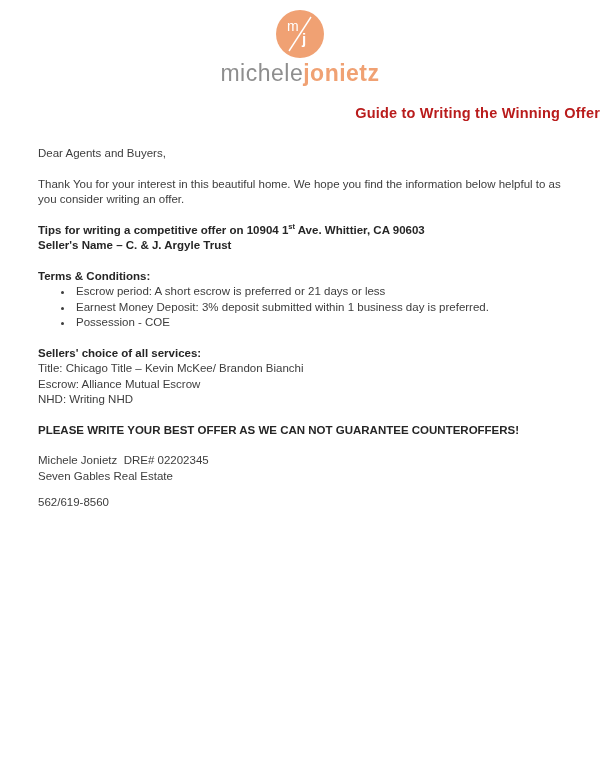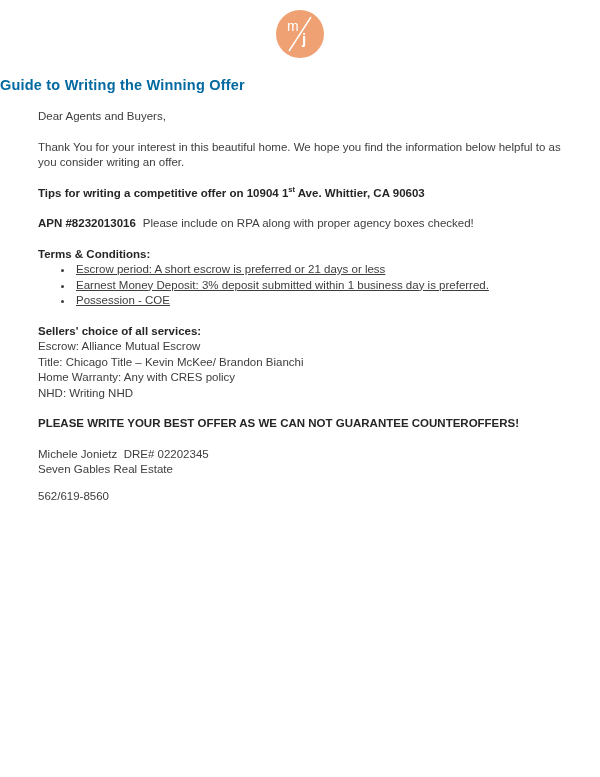--- a/index.html
+++ b/index.html
@@ -21,44 +21,44 @@
     font-size: 23px;
     letter-spacing: 0.5px;
     line-height: 26px;
   }
   .wordmark .first { color: #8e8e8e; font-weight: 400; }
   .wordmark .last  { color: #f0a173; font-weight: 700; }
 
   
   .doc-title {
     margin-top: 19px;
-    text-align: left;
+    text-align: right;
     font-size: 14.5px;
     font-weight: 700;
-    color: #0369a1;
+    color: #b91c1c;
     letter-spacing: 0.2px;
   }
 
   
   .letter {
     padding: 0 36px 0 38px;
     font-size: 11.5px;
     line-height: 15.5px;
   }
   .block { margin-top: 15px; }
-  .first-block { margin-top: 16px; }
+  .first-block { margin-top: 25px; }
   b, .bold { font-weight: 700; color: #262626; }
   sup { font-size: 7.5px; vertical-align: super; line-height: 0; }
 
   ul.terms {
     list-style: disc;
     margin: 0;
     padding-left: 36px;
   }
-  ul.terms li { padding-left: 2px; text-decoration: underline; }
+  ul.terms li { padding-left: 2px; }
 
   .apn-rest { margin-left: 7px; }
   .preserve { white-space: pre-wrap; }
 
   a.email-link {
     color: #3d3d3d;
     text-decoration: underline;
   }
   .phone-line { margin-top: 11px; }
 </style>
@@ -67,51 +67,51 @@
 
 <div class="page">
 
   <div class="logo-block">
     <svg class="logo-mark" width="48" height="48" viewBox="0 0 48 48">
       <circle cx="24" cy="24" r="24" fill="#f0a173"></circle>
       <line x1="13" y1="41" x2="35" y2="7" stroke="#ffffff" stroke-width="1.4"></line>
       <text x="11" y="21" fill="#ffffff" font-family="Liberation Sans, sans-serif" font-size="14" font-weight="400">m</text>
       <text x="26" y="34" fill="#ffffff" font-family="Liberation Sans, sans-serif" font-size="15" font-weight="700">j</text>
     </svg>
+    <div class="wordmark"><span class="first">michele</span><span class="last">jonietz</span></div>
   </div>
 
   <div class="doc-title">Guide to Writing the Winning Offer</div>
 
   <div class="letter">
 
     <div class="first-block">Dear Agents and Buyers,</div>
 
     <div class="block">Thank You for your interest in this beautiful home. We hope you find the information below helpful to as you consider writing an offer.</div>
 
     <div class="block">
       <div class="bold"><span>Tips for writing a competitive offer on 10904 1</span><sup>st</sup><span> Ave. Whittier, CA 90603</span></div>
+      <div class="bold">Seller's Name – C. &amp; J. Argyle Trust</div>
     </div>
 
-    <div class="block"><b>APN #8232013016</b><span class="apn-rest">Please include on RPA along with proper agency boxes checked!</span></div>
 
     <div class="block">
       <div class="bold">Terms &amp; Conditions:</div>
       <ul class="terms">
         <li>Escrow period: A short escrow is preferred or 21 days or less</li>
         <li>Earnest Money Deposit: 3% deposit submitted within 1 business day is preferred.</li>
         <li>Possession - COE</li>
       </ul>
     </div>
 
 
     <div class="block">
       <div class="bold">Sellers' choice of all services:</div>
+      <div>Title: Chicago Title – Kevin McKee/ Brandon Bianchi</div>
       <div>Escrow: Alliance Mutual Escrow</div>
-      <div>Title: Chicago Title – Kevin McKee/ Brandon Bianchi</div>
-      <div>Home Warranty: Any with CRES policy</div>
       <div>NHD: Writing NHD</div>
     </div>
 
     <div class="block">
       <div class="bold">PLEASE WRITE YOUR BEST OFFER AS WE CAN NOT GUARANTEE COUNTEROFFERS!</div>
     </div>
 
 
     <div class="block">
       <div class="preserve">Michele Jonietz  DRE# 02202345</div>

